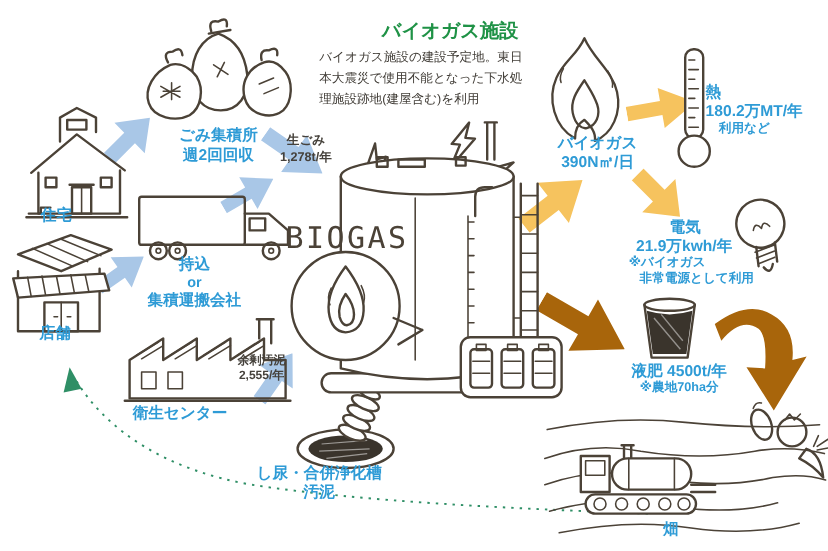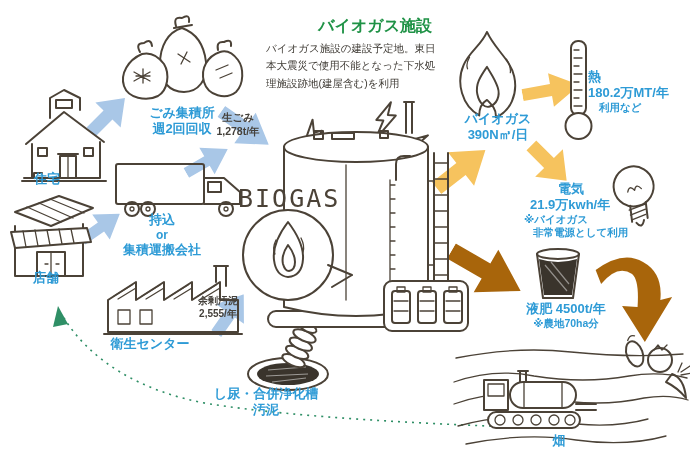--- a/index.html
+++ b/index.html
@@ -259,21 +259,21 @@
     <div>バイオガス施設の建設予定地。東日</div>
     <div>本大震災で使用不能となった下水処</div>
     <div>理施設跡地(建屋含む)を利用</div>
   </div>
 
   <div class="lbl" style="left:132px;top:93px;width:100px;margin-top:12px;">
     <div>ごみ集積所</div>
     <div>週2回回収</div>
   </div>
 
-  <div class="darklbl" style="left:203px;top:111px;width:70px;">
+  <div class="darklbl" style="left:220px;top:111px;width:70px;">
     <div>生ごみ</div>
     <div>1,278t/年</div>
   </div>
 
   <div class="lbl" style="left:12px;top:171px;width:70px;">住宅</div>
   <div class="lbl" style="left:11px;top:270px;width:70px;">店舗</div>
 
   <div class="lbl" style="left:121px;top:212px;width:82px;">
     <div>持込</div>
     <div style="font-size:12px;text-align:center;">or</div>

